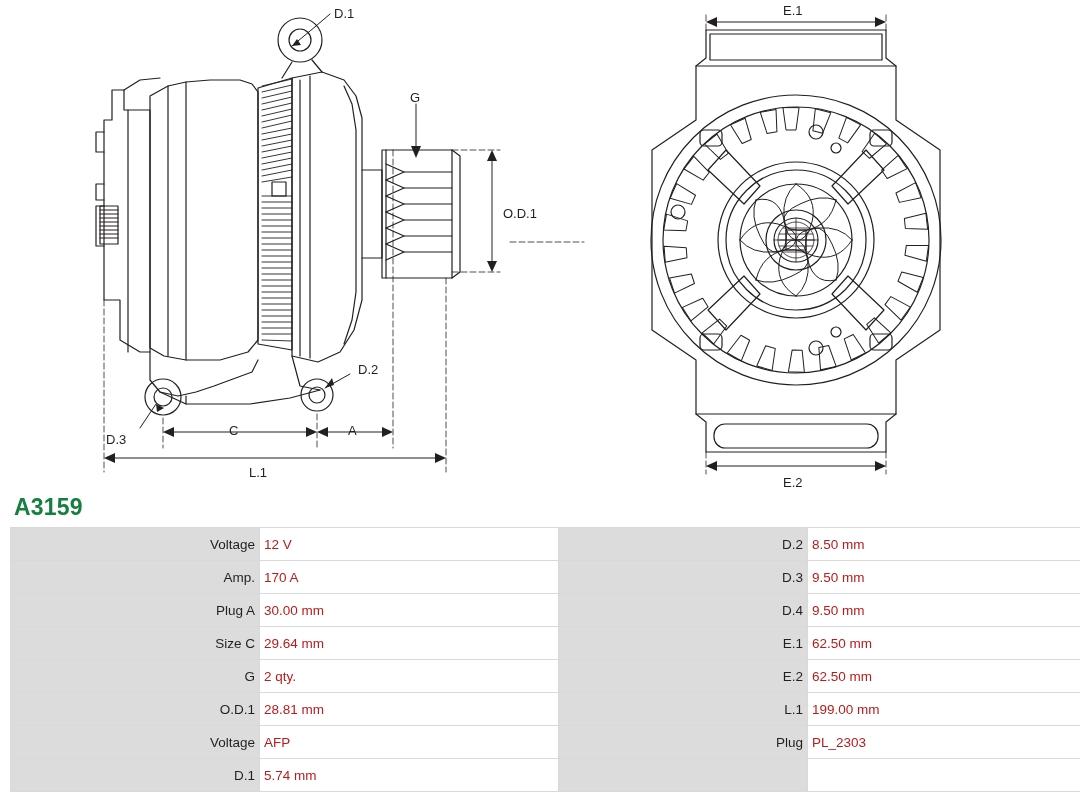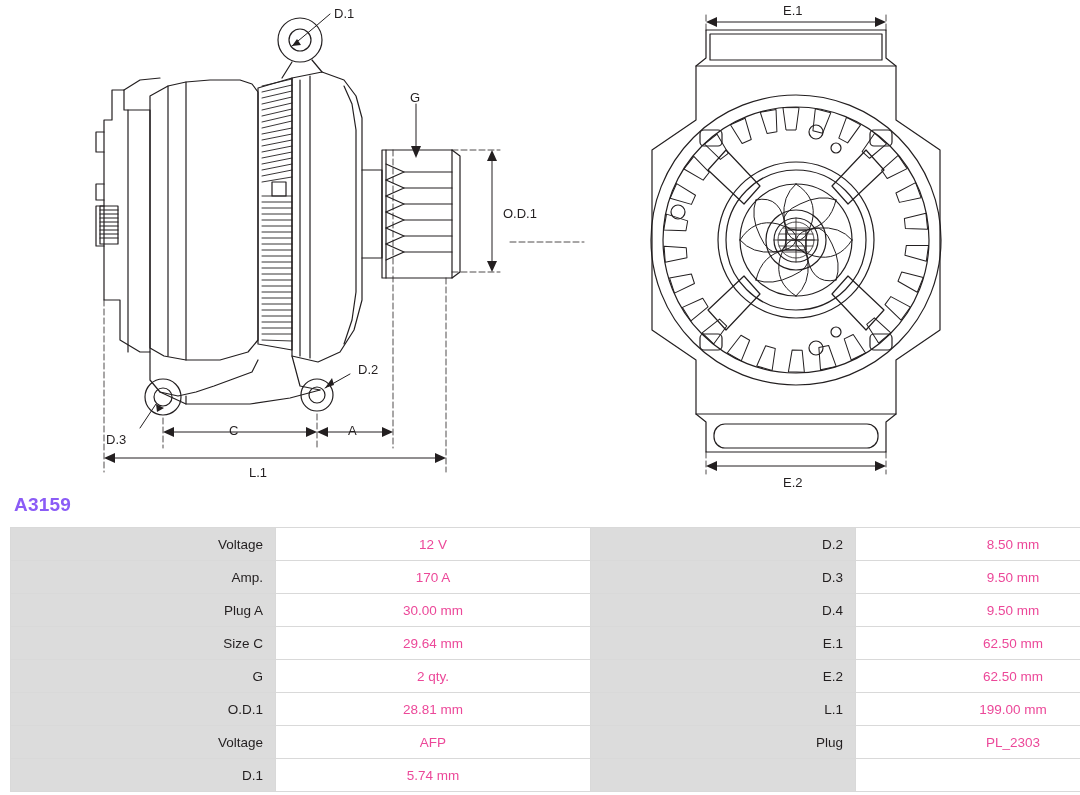--- a/index.html
+++ b/index.html
@@ -9,44 +9,44 @@
     font-family:"Liberation Sans", sans-serif;
     color:#231f20;
     position:relative;
     overflow:hidden;
   }
   .drawing{
     position:absolute;left:0;top:0;width:1080px;height:490px;
   }
   .part-code{
     position:absolute;left:14px;top:494px;
-    font-size:19px;font-weight:700;color:#8b5cf6;letter-spacing:.2px;
+    font-size:23px;font-weight:700;color:#15803d;letter-spacing:.2px;
   }
   .spec-table{
     position:absolute;left:10px;top:527px;width:1060px;
     border-collapse:collapse;
     table-layout:fixed;
     font-size:13.5px;
   }
   .spec-table td{
     border:1px solid #d9d9d9;
     height:32px;
-    padding:0 12px;
+    padding:0 4px;
     vertical-align:middle;
   }
   .lbl{
     background:#dcdcdc;
     text-align:right;
     color:#231f20;
     width:240px;
   }
   .val{
     background:#ffffff;
-    text-align:center;
-    color:#ec4899;
+    text-align:left;
+    color:#b91c1c;
     width:290px;
   }
   .blank{background:#dcdcdc;}
   .blank2{background:#ffffff;}
   svg text{font-family:"Liberation Sans", sans-serif;font-size:13px;fill:#231f20;}
 </style>
 </head>
 <body>
 
 <div class="drawing">

